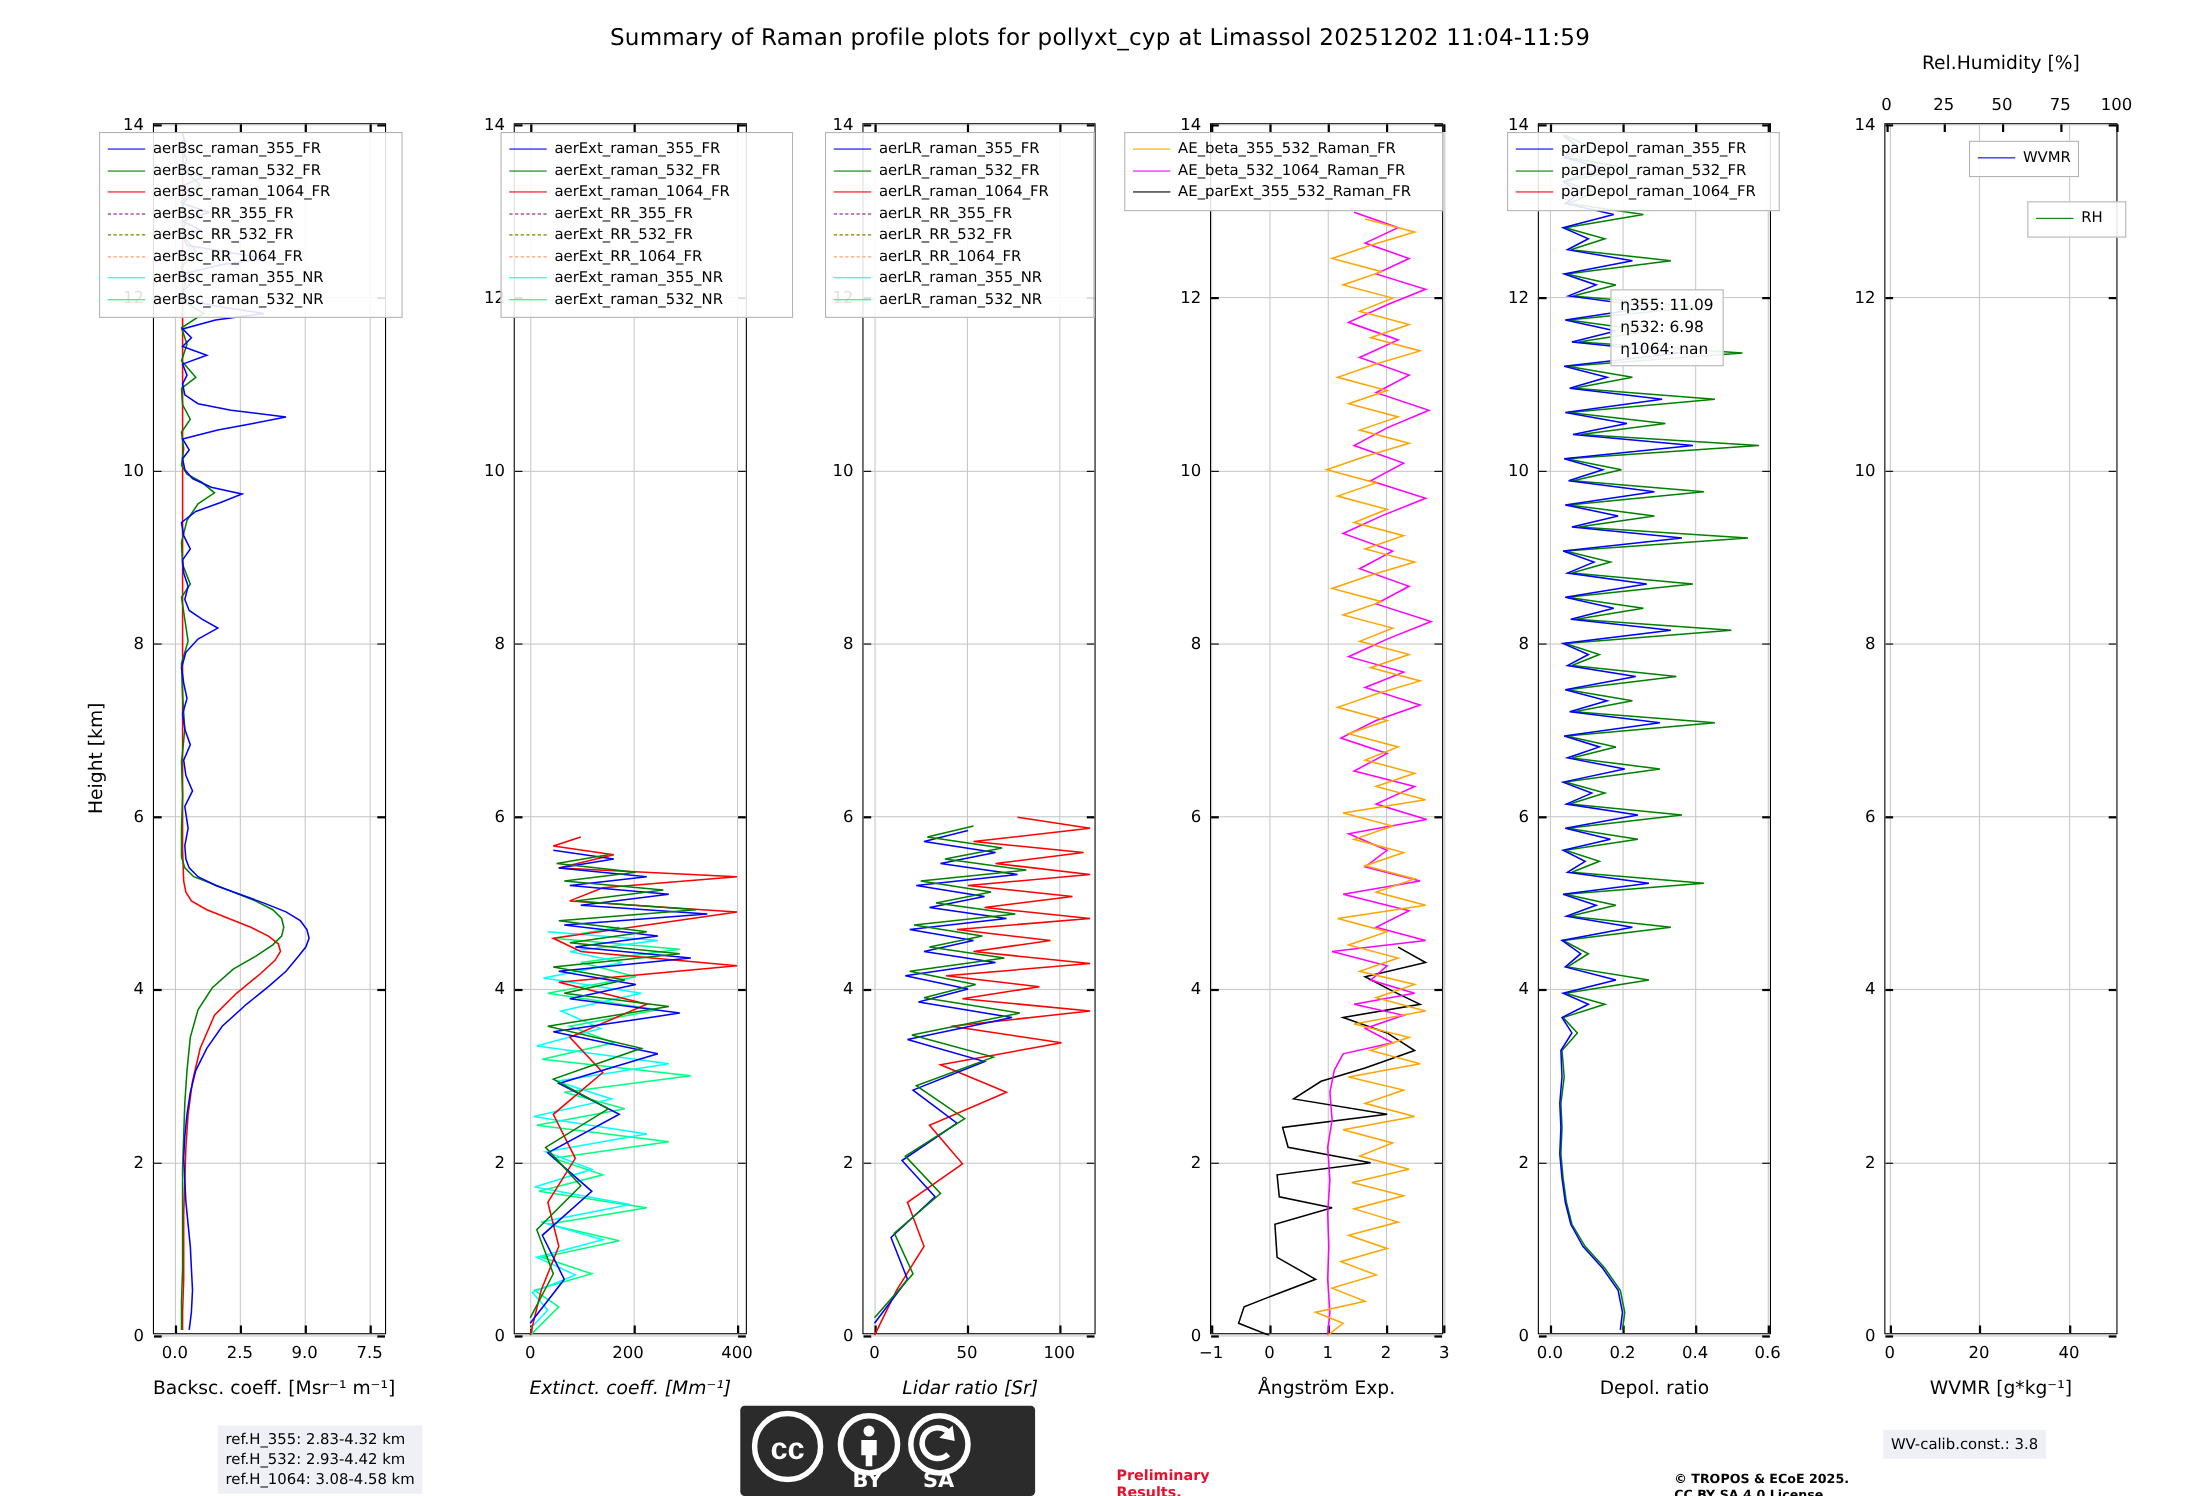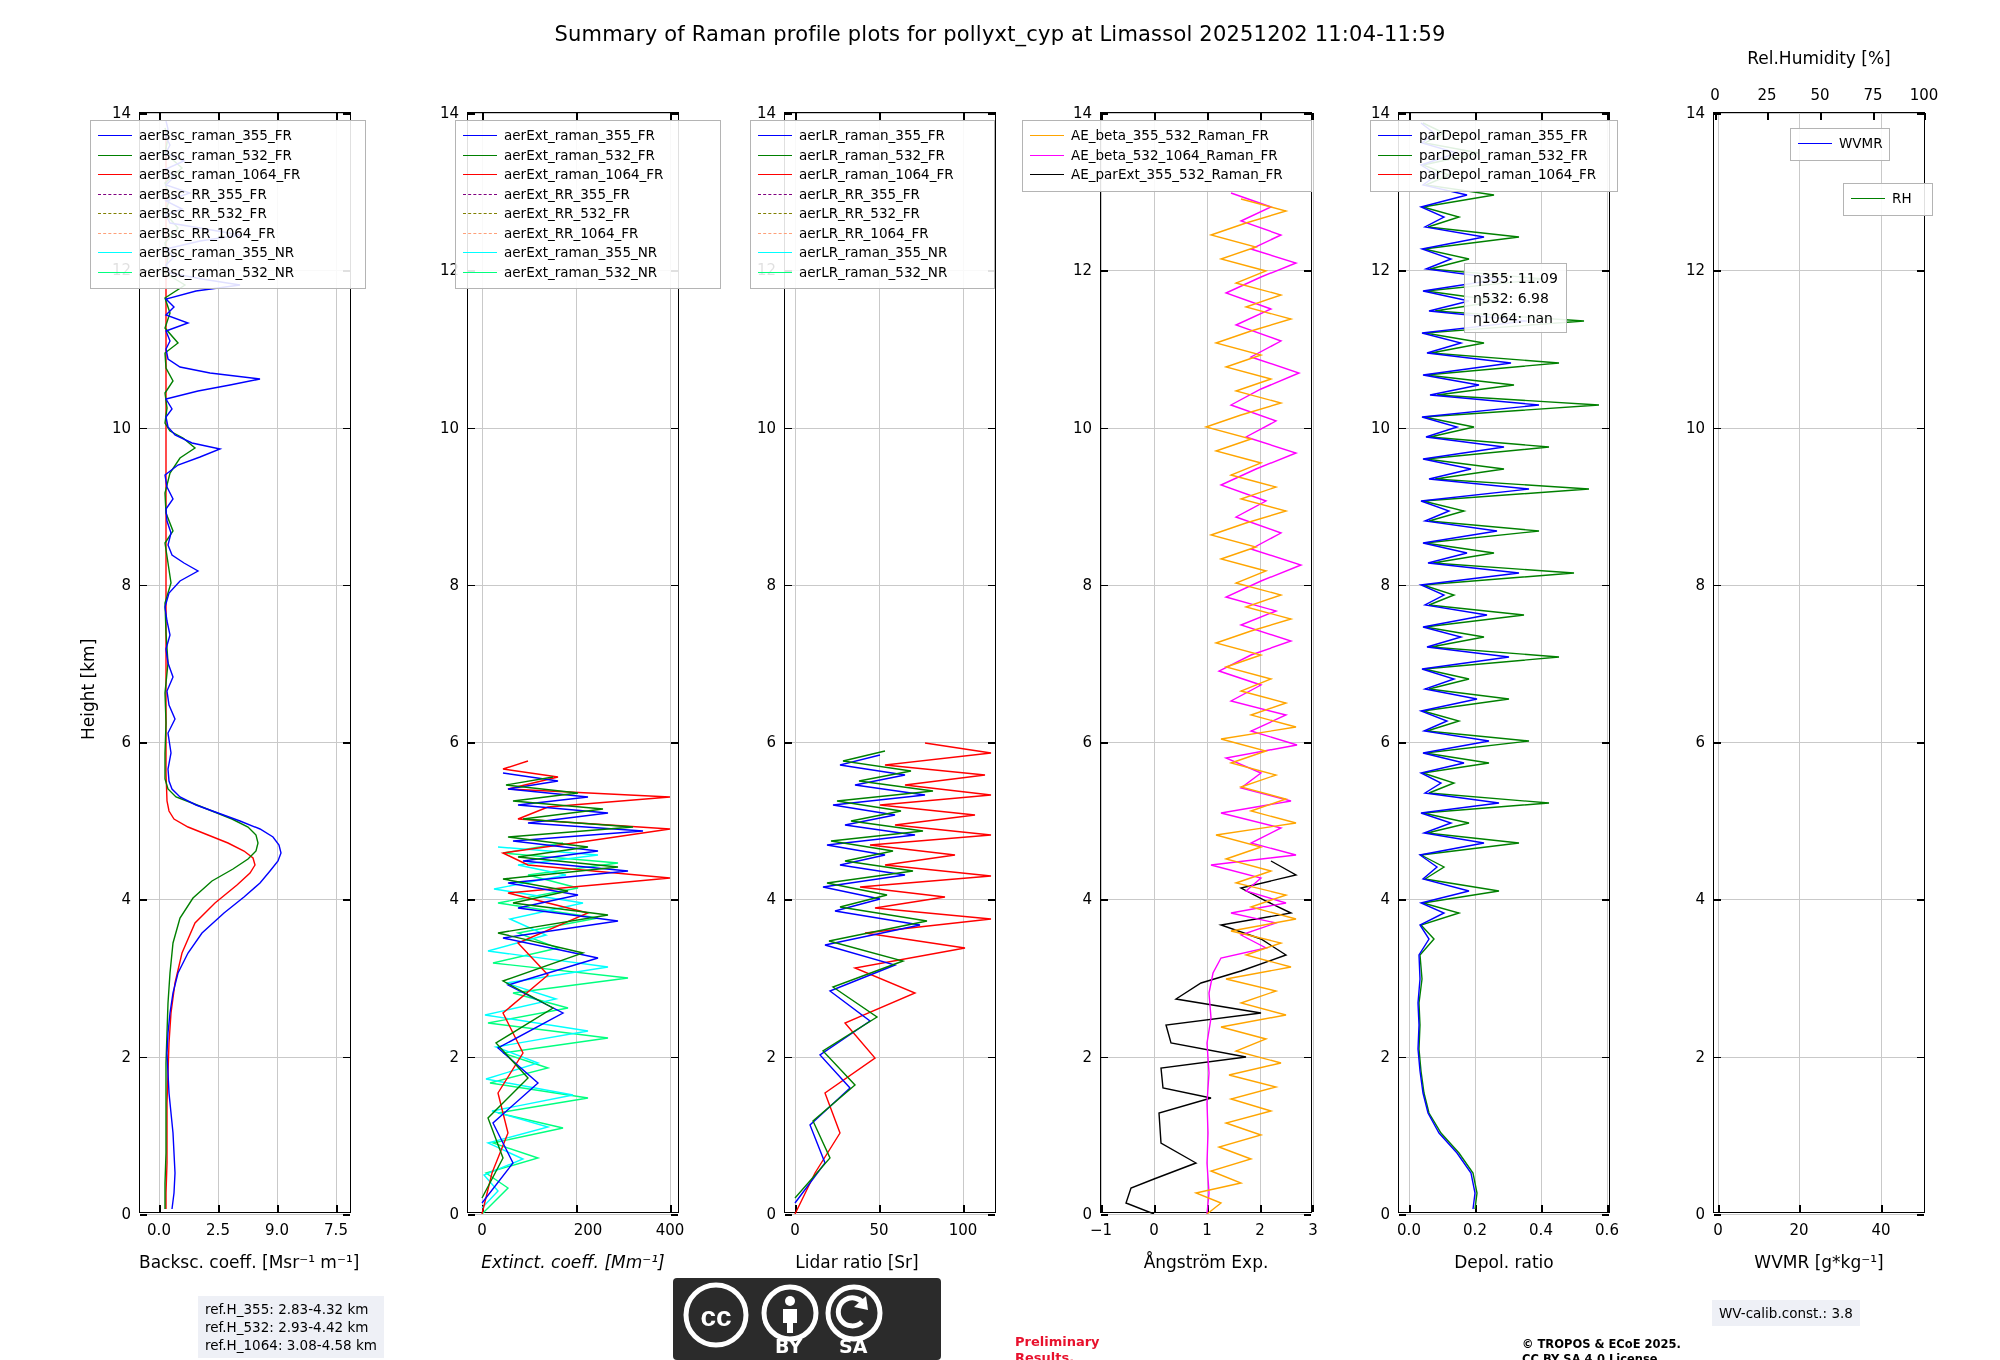--- a/index.html
+++ b/index.html
@@ -196,21 +196,21 @@
     <div class="ylabtxt" style="top:314.6px">10</div>
     <div class="ylabtxt" style="top:157.3px">12</div>
     <div class="ylabtxt" style="top:0px">14</div>
     <div class="tick xb" style="left:14px"></div>
       <div class="tick xt" style="left:14px"></div>
     <div class="tick xb" style="left:108px"></div>
       <div class="tick xt" style="left:108px"></div>
     <div class="tick xb" style="left:202px"></div>
       <div class="tick xt" style="left:202px"></div>
     <div class="xlabtxt" style="left:14px">0</div>
-    <div class="xlabtxt" style="left:120px">200</div>
+    <div class="xlabtxt" style="left:103px">200</div>
     <div class="xlabtxt" style="left:202px">400</div>
     <svg width="212" height="1101" viewBox="0 0 212 1101" style="position:absolute;left:0;top:0;">
       <g fill="none" stroke-width="1.4">
         <polyline stroke="#00ff7f" points="14,1101 40,1075 18,1060 70,1045 25,1030 95,1015 30,1000 120,985 22,970 80,955 35,940 140,925 20,910 100,895 45,880 160,865 25,850 90,835 50,820 130,805 30,790 110,775 60,762 150,750 35,740 95,730"></polyline>
         <polyline stroke="#00ffff" points="14,1095 30,1078 16,1062 55,1046 20,1030 80,1014 24,998 105,982 18,966 70,950 28,934 120,918 17,902 88,886 38,870 140,854 20,838 78,822 42,806 115,790 26,776 98,762 50,752 130,742 30,734"></polyline>
         <polyline stroke="#ff0000" points="14,1101 24,1060 40,1020 30,980 55,940 35,900 80,862 50,830 120,800 40,780 202,765 60,752 35,740 120,728 202,716 50,706 80,694 202,684 40,676 90,664 35,656 60,648"></polyline>
         <polyline stroke="#0000ff" points="14,1090 45,1050 25,1010 70,970 30,935 95,900 40,872 130,845 35,825 150,808 50,795 110,782 40,770 160,758 55,748 130,738 45,728 175,718 60,710 140,700 50,692 120,684 40,676 90,668 35,660"></polyline>
         <polyline stroke="#008000" points="14,1085 35,1045 20,1005 60,965 28,930 85,895 35,868 115,840 30,820 140,802 45,790 100,778 35,766 150,754 50,744 120,734 40,724 165,714 55,706 135,696 45,688 110,680 38,672 85,664"></polyline>
       </g>
     </svg>
@@ -299,21 +299,21 @@
     <div class="xlabtxt" style="left:94px">50</div>
     <div class="xlabtxt" style="left:178px">100</div>
     <svg width="212" height="1101" viewBox="0 0 212 1101" style="position:absolute;left:0;top:0;">
       <g fill="none" stroke-width="1.4">
         <polyline stroke="#ff0000" points="10,1101 30,1060 55,1020 40,980 90,945 60,910 130,880 70,855 180,835 80,820 206,806 90,795 160,784 75,774 206,763 100,752 170,742 85,732 206,722 110,712 190,702 95,692 206,682 120,672 200,662 100,652 206,640 140,630"></polyline>
         <polyline stroke="#0000ff" points="10,1090 40,1050 25,1012 65,975 35,942 85,908 45,878 110,852 40,832 135,812 50,798 95,786 38,774 120,762 55,752 100,742 42,732 130,722 60,712 110,702 48,692 140,682 70,672 120,662 55,652 95,642"></polyline>
         <polyline stroke="#008000" points="10,1085 45,1045 28,1008 70,972 38,938 92,904 48,874 118,848 44,828 142,808 55,794 102,782 42,770 128,758 60,748 108,738 46,728 138,718 66,708 116,698 52,688 148,678 74,668 126,658 58,648 100,638"></polyline>
       </g>
     </svg>
   </div>
-  <div class="axistitle" style="left:751px;top:1252px;width:212px;">Lidar ratio [Sr]</div>
+  <div class="axistitle" style="left:776px;top:1252px;width:212px;font-style:italic;">Lidar ratio [Sr]</div>
   <div class="legend" style="left:750px;top:120px;width:245px;">
     <div class="row">
         <span class="swatch" style="border-top-color:#0000ff;border-top-style:solid;"></span>
         <span>aerLR_raman_355_FR</span>
       </div>
     <div class="row">
         <span class="swatch" style="border-top-color:#008000;border-top-style:solid;"></span>
         <span>aerLR_raman_532_FR</span>
       </div>
     <div class="row">

